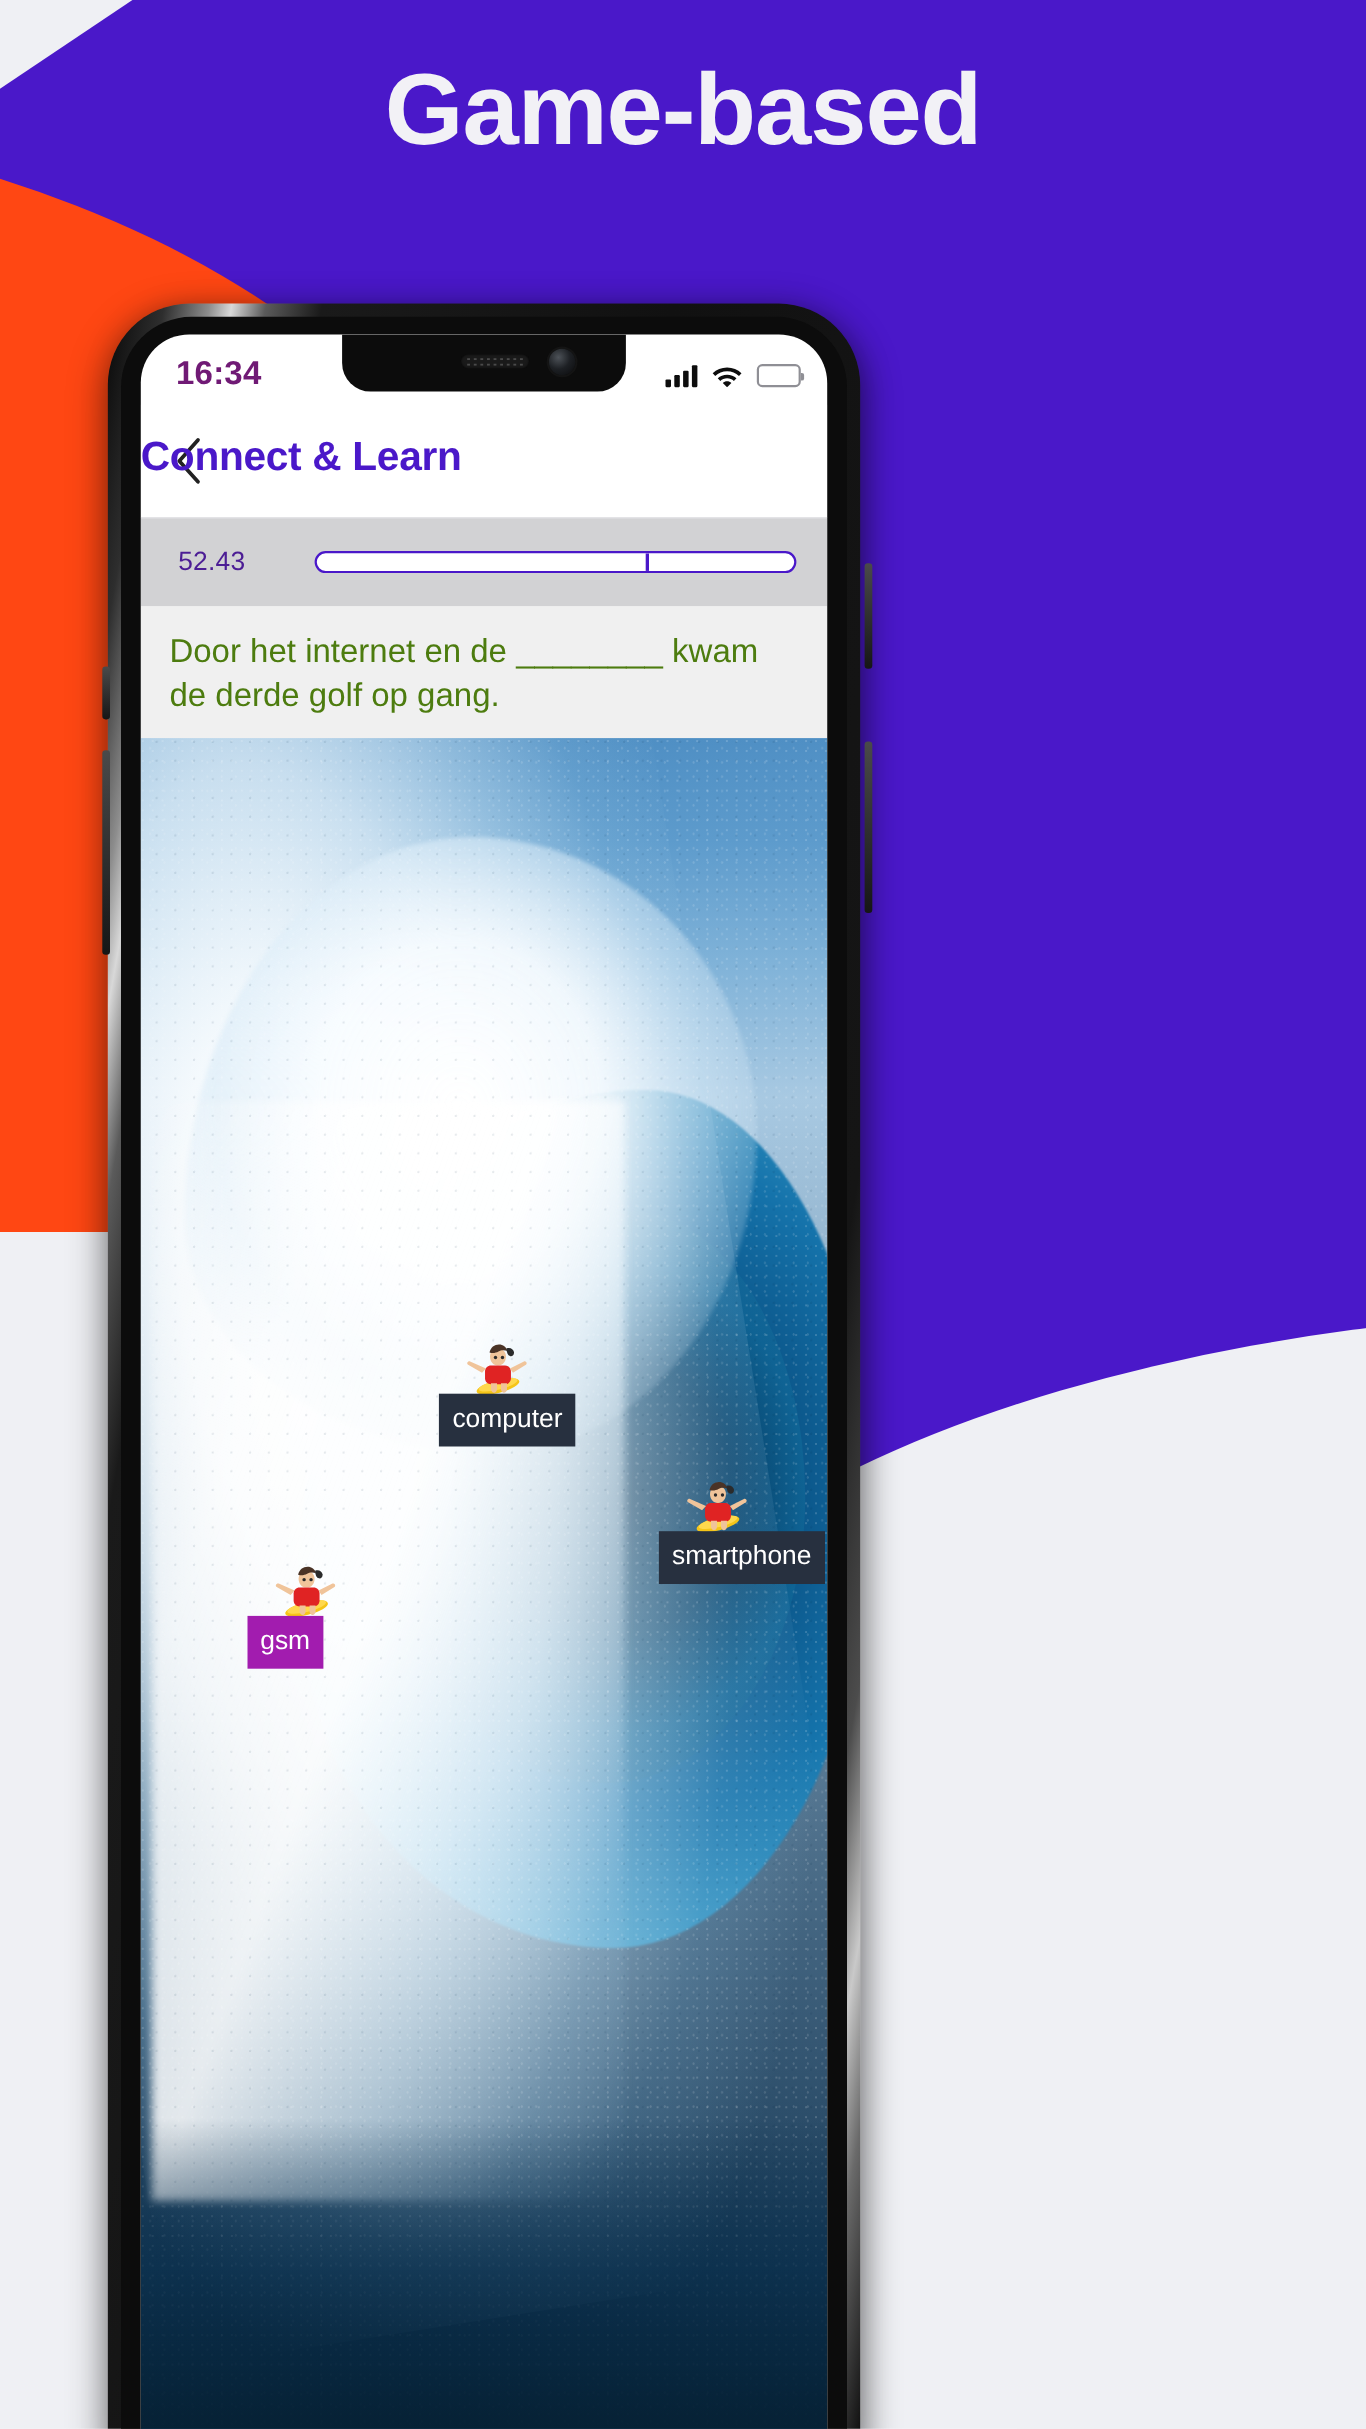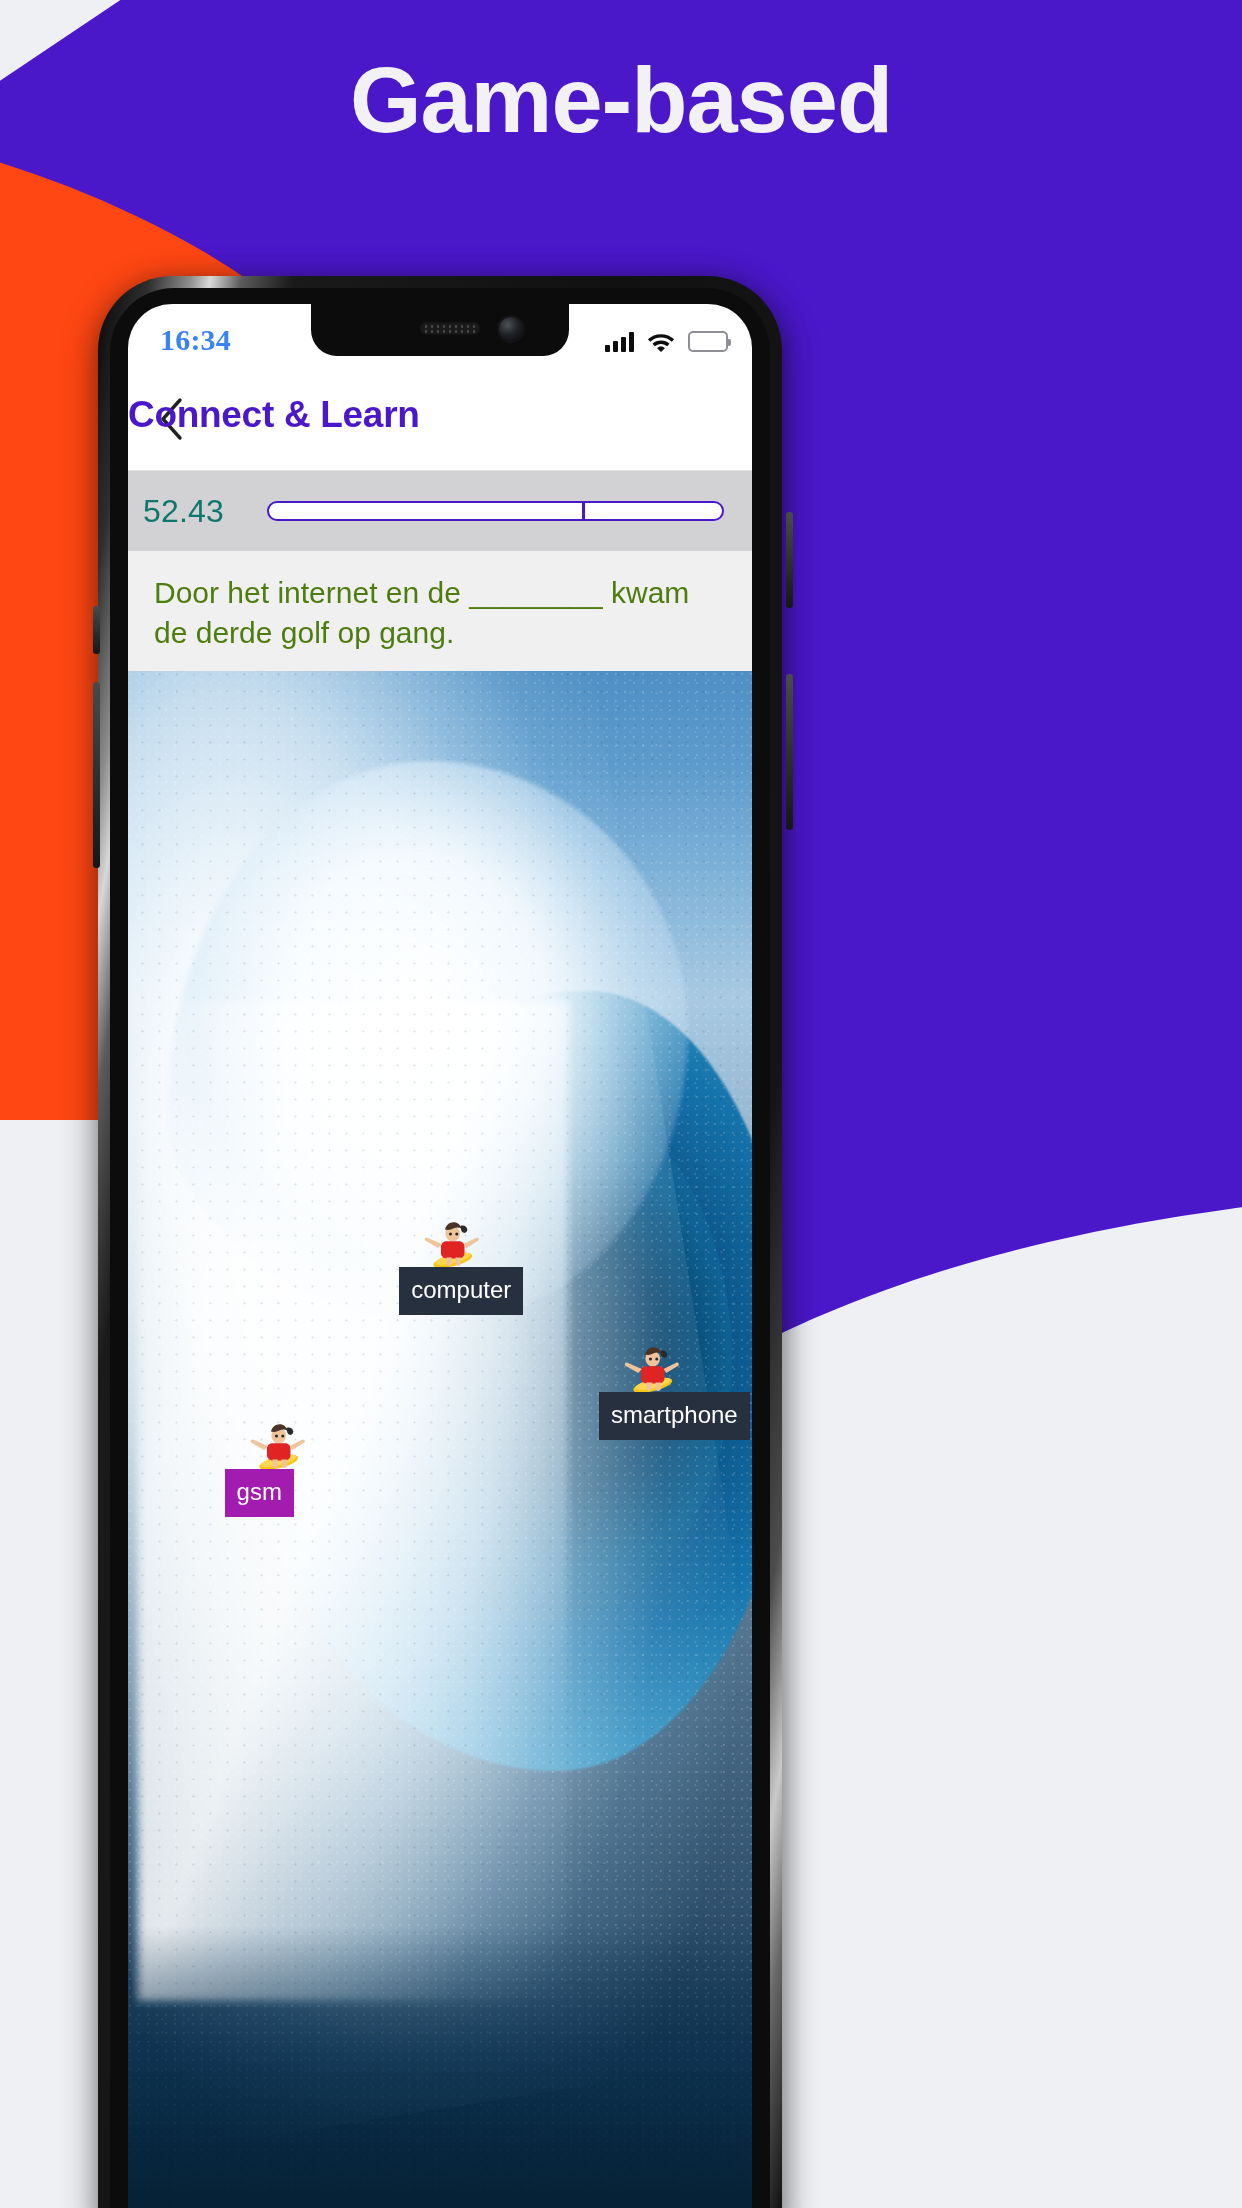--- a/index.html
+++ b/index.html
@@ -222,22 +222,21 @@
   }
 
   
   .statusbar {
     position: absolute;
     left: 0;
     top: 0;
     width: 624px;
     height: 64px;
     z-index: 20;
-    color: #3b82f6;
-    font-family: Liberation Serif, serif;
+    color: #701a75;
   }
   .sb-time {
     position: absolute;
     left: 32px;
     top: 19px;
     font-size: 30px;
     font-weight: bold;
     letter-spacing: 0.2px;
   }
   .sb-icons {
@@ -331,23 +330,23 @@
     left: 0;
     top: 167px;
     width: 624px;
     height: 80px;
     background: #d2d2d4;
     display: flex;
     align-items: center;
     z-index: 14;
   }
   .score {
-    margin-left: 15px;
-    font-size: 32px;
-    color: #0f766e;
+    margin-left: 34px;
+    font-size: 24px;
+    color: #4c1d95;
     font-weight: normal;
     letter-spacing: 0.2px;
     min-width: 92px;
   }
   .pbar-outer {
     margin-left: 32px;
     flex: 1;
     margin-right: 28px;
     height: 20px;
     border: 2.5px solid #4a18c9;

